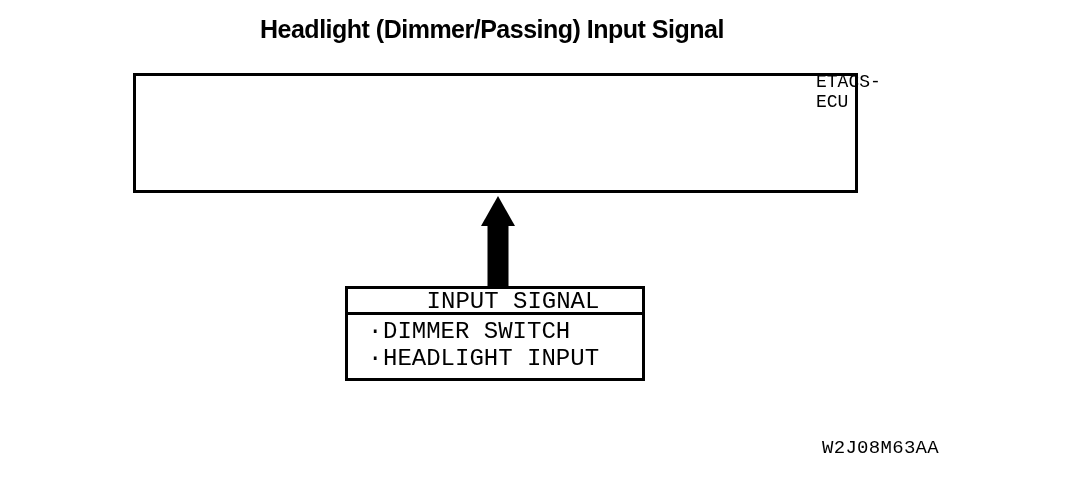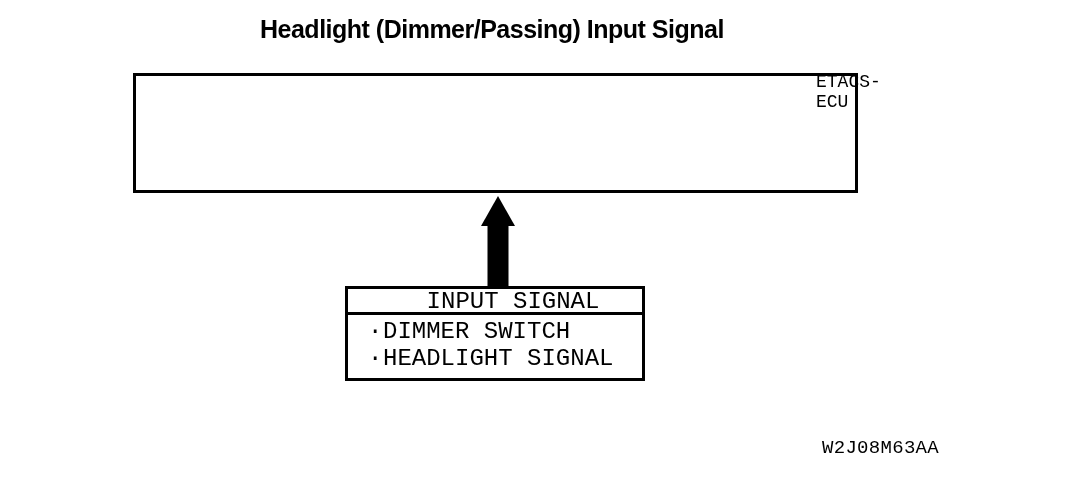--- a/index.html
+++ b/index.html
@@ -115,18 +115,18 @@
   <rect x="7.5" y="28" width="21" height="62" fill="#000000"></rect>
 </svg>
 
 <div class="input-signal-box">
   <div class="input-signal-header">INPUT SIGNAL</div>
   <div class="input-signal-body">
     <div class="input-signal-item">
       <span class="bullet">·</span><span>DIMMER SWITCH</span>
     </div>
     <div class="input-signal-item">
-      <span class="bullet">·</span><span>HEADLIGHT SIGNAL</span>
+      <span class="bullet">·</span><span>HEADLIGHT INPUT</span>
     </div>
   </div>
 </div>
 
 <div class="figure-code">W2J08M63AA</div>
 
 </body></html>

